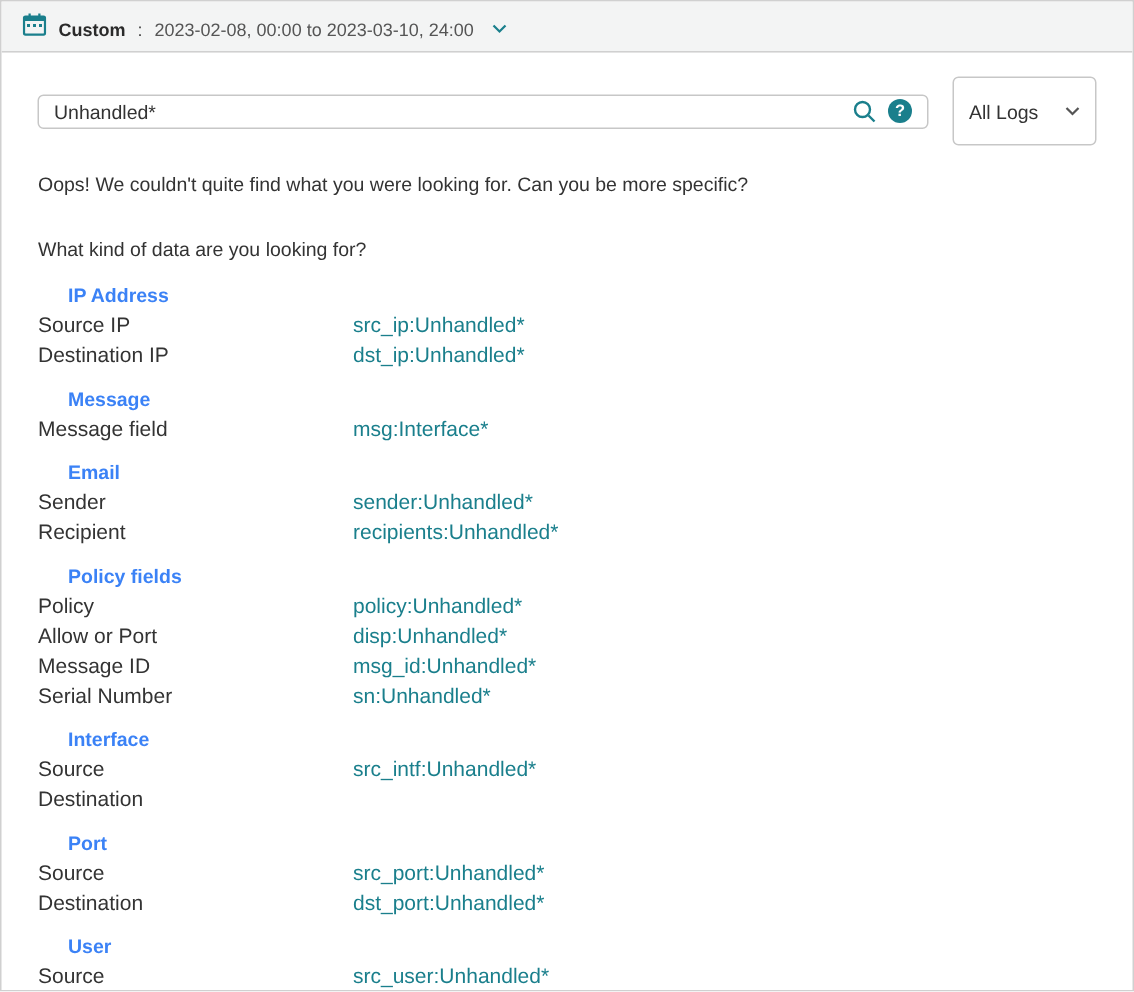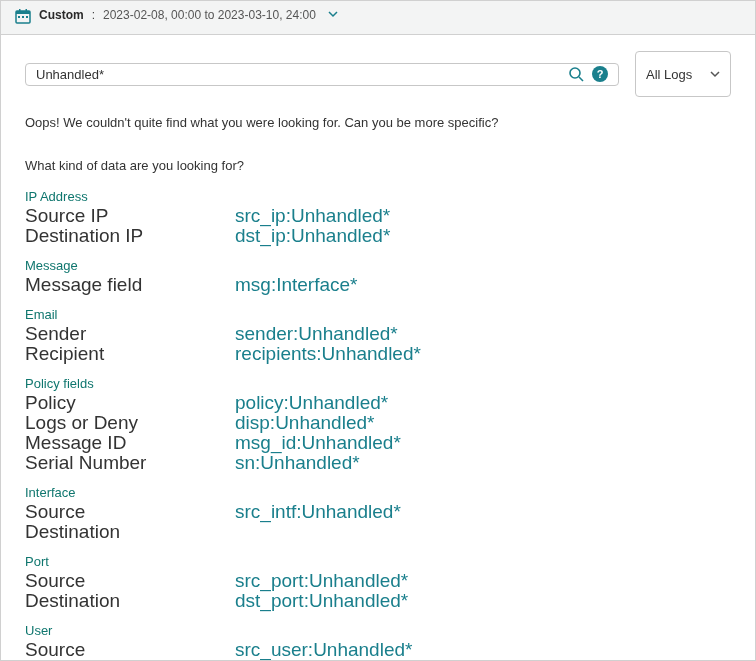--- a/index.html
+++ b/index.html
@@ -16,21 +16,21 @@
     overflow: hidden;
     display: flex;
     flex-direction: column;
   }
   
   .date-bar {
     background: #f3f4f4;
     border-bottom: 1px solid #d0d0d0;
     padding: 7px 14px;
     display: flex;
-    align-items: flex-start;
+    align-items: flex-end;
     gap: 8px;
     font-size: 12px;
     color: #444;
   }
   .date-bar svg { flex-shrink: 0; }
   .date-bar .label { font-weight: 600; color: #2a2a2a; }
   .date-bar .range { color: #555; }
   .date-bar .chev { margin-left: 4px; color: #4a6; cursor: pointer; }
   
   .title-bar {
@@ -93,30 +93,31 @@
   }
   
   .content {
     padding: 8px 24px 20px 24px;
     overflow: auto;
     flex: 1;
   }
   .msg1 { font-size: 13px; color: #333; margin-bottom: 28px; }
   .msg2 { font-size: 13px; color: #333; margin-bottom: 16px; }
   .section-head {
-    font-weight: 400;
-    font-size: 13px;
-    color: #0f766e;
+    font-weight: 700;
+    font-size: 13px;
+    color: #3b82f6;
     margin-top: 12px;
     margin-bottom: 2px;
+    margin-left: 20px;
   }
   .row {
     display: flex;
     align-items: flex-start;
-    font-size: 19px;
+    font-size: 14px;
     line-height: 20px;
   }
   .row .lbl { width: 210px; color: #333; }
   .row .lnk { color: #1a7f8c; cursor: pointer; }
   .help-circle {
     width:16px; height:16px; border-radius:50%;
     background:#1a7f8c; color:#fff; font-size:11px; font-weight:700;
     display:flex; align-items:center; justify-content:center;
     cursor:pointer;
   }
@@ -196,21 +197,21 @@
         <div class="row">
           <div class="lbl">Recipient</div>
           <div class="lnk">recipients:Unhandled*</div>
         </div>
         <div class="section-head">Policy fields</div>
         <div class="row">
           <div class="lbl">Policy</div>
           <div class="lnk">policy:Unhandled*</div>
         </div>
         <div class="row">
-          <div class="lbl">Logs or Deny</div>
+          <div class="lbl">Allow or Port</div>
           <div class="lnk">disp:Unhandled*</div>
         </div>
         <div class="row">
           <div class="lbl">Message ID</div>
           <div class="lnk">msg_id:Unhandled*</div>
         </div>
         <div class="row">
           <div class="lbl">Serial Number</div>
           <div class="lnk">sn:Unhandled*</div>
         </div>

